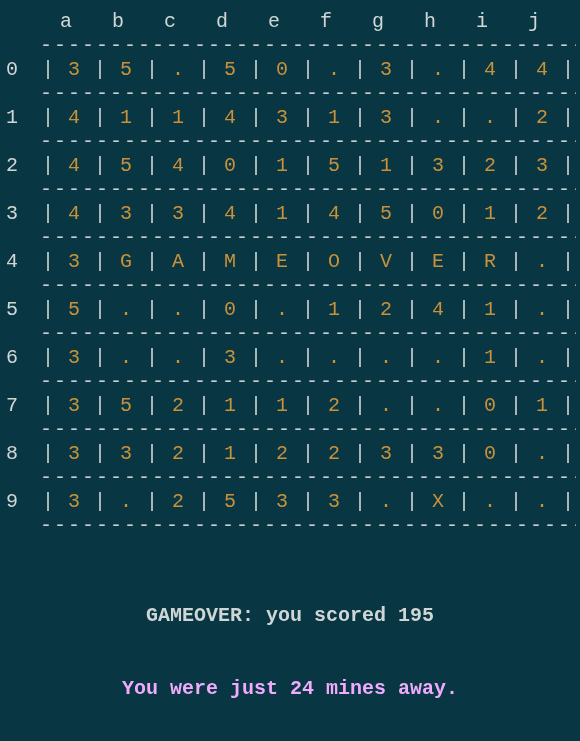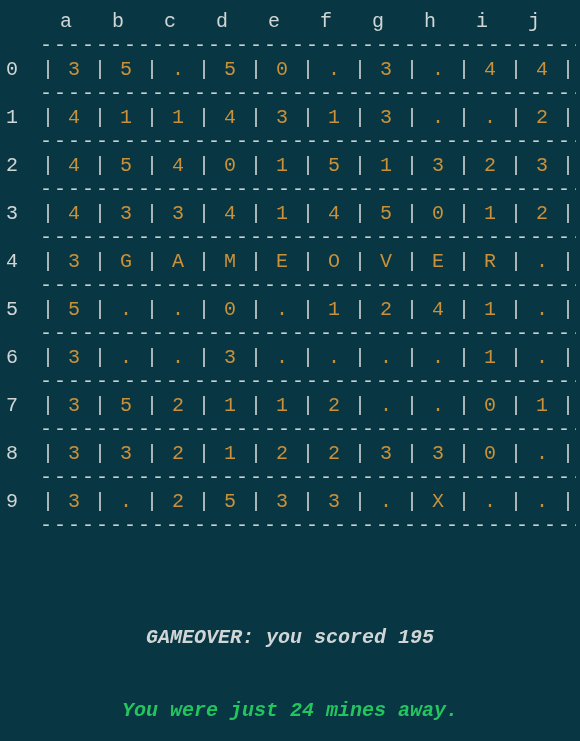--- a/index.html
+++ b/index.html
@@ -71,31 +71,30 @@
     color: #c9d1d3;
   }
   .cell {
     width: 40px;
     flex: 0 0 40px;
     text-align: center;
     color: #c9913a;
     font-weight: 500;
   }
   .msg-area {
-    margin-top: 90px;
+    margin-top: 68px;
     text-align: center;
-    font-style: italic;
   }
   .msg-line {
     color: #d0d6d6;
     font-weight: bold;
     margin-bottom: 50px;
   }
   .msg-line2 {
-    color: #22c55e;
+    color: #f0abfc;
     font-weight: bold;
   }
 </style>
 </head>
 <body>
 
 <div class="page">
 
   <div class="header-row">
     <div class="spacer"></div>

